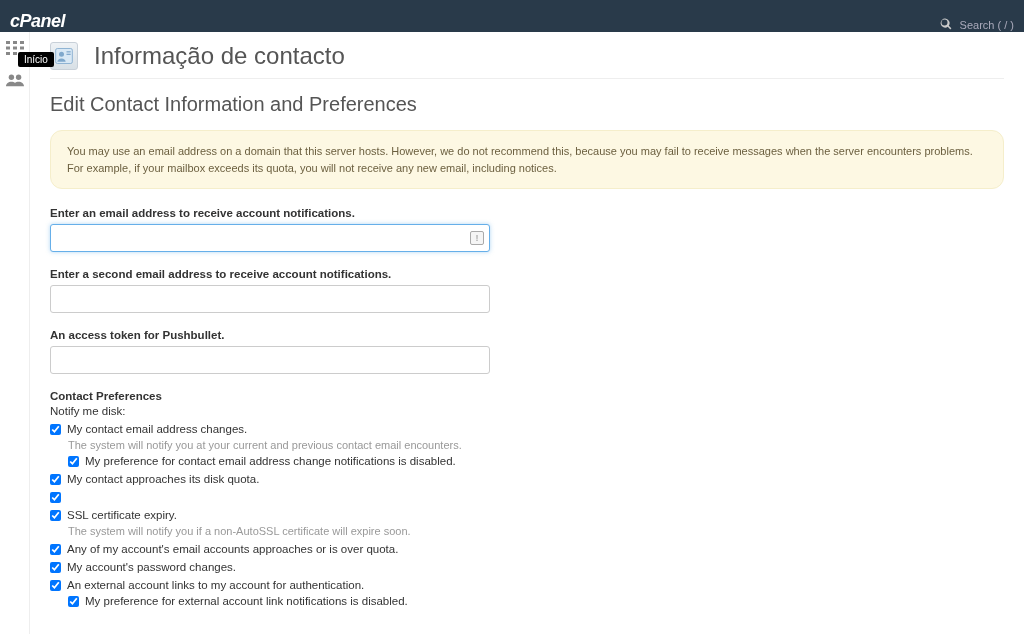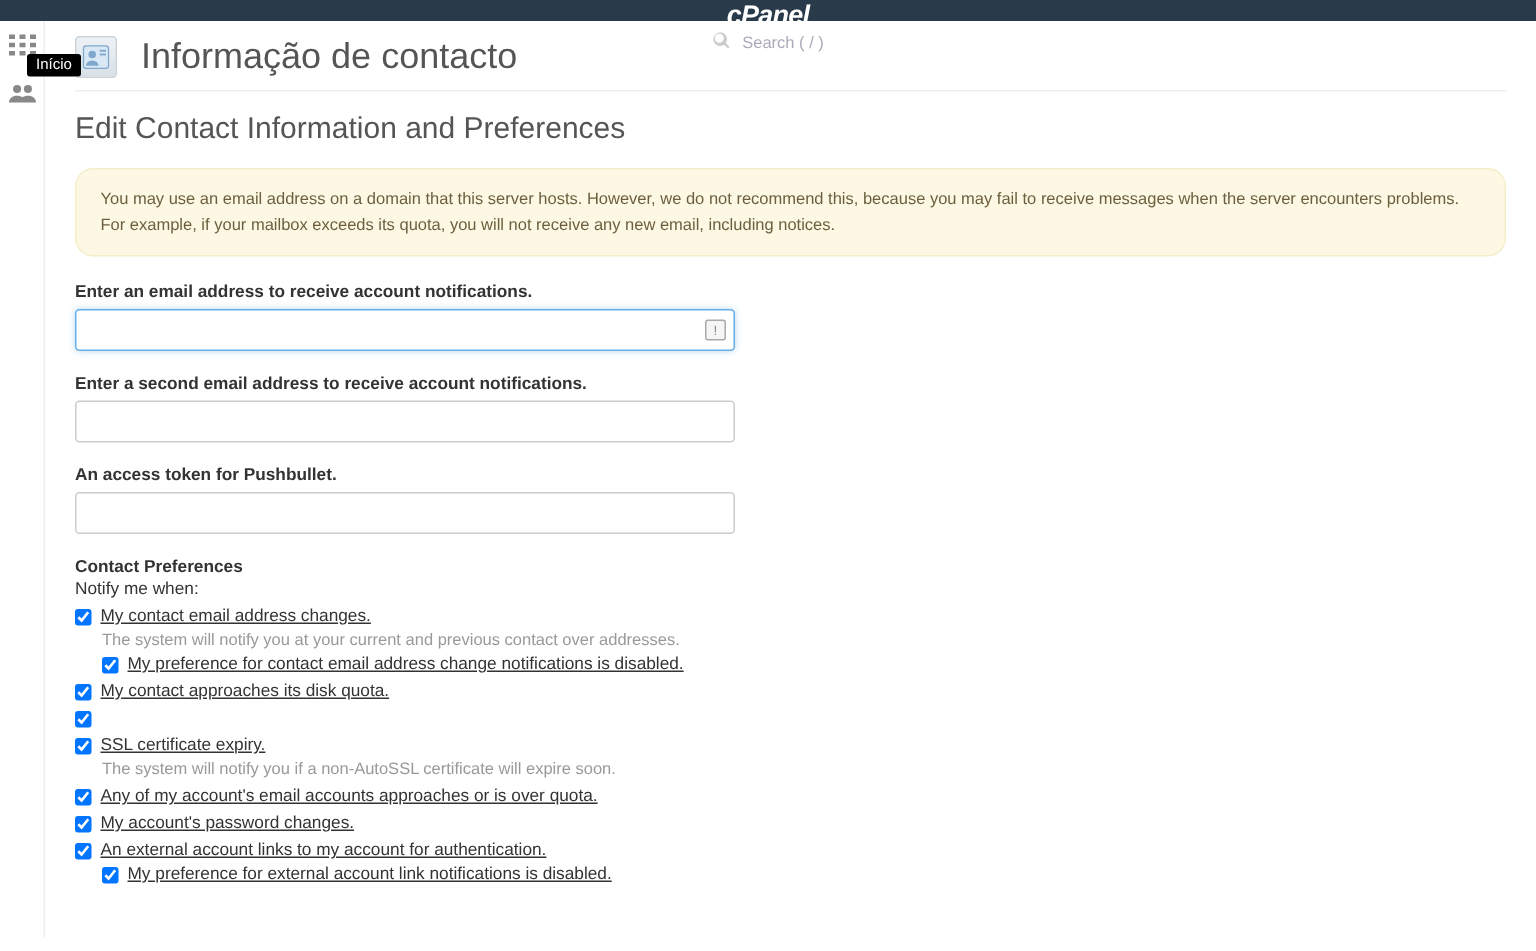--- a/index.html
+++ b/index.html
@@ -1,29 +1,29 @@
 <!DOCTYPE html>
 <html><head>
   <meta charset="utf-8">
   <style>
     * { box-sizing: border-box; margin: 0; padding: 0; }
     body { font-family: -apple-system, BlinkMacSystemFont, "Segoe UI", Arial, sans-serif; font-size: 12px; background: #fff; color: #333; }
     
-    .top-bar { height: 14px; background: #293a4a; color: #fff; display: flex; align-items: center; padding: 0 10px; flex-direction: column; }
+    .top-bar { height: 32px; background: #293a4a; color: #fff; display: flex; align-items: flex-end; padding: 0 10px; }
     .logo { font-style: italic; font-weight: bold; font-size: 18px; letter-spacing: -0.5px; }
     .logo-text { font-family: Arial, sans-serif; }
     .top-spacer { flex: 1; }
     .search-area { display: flex; align-items: center; color: #aab; gap: 8px; font-size: 11px; }
     .search-icon svg { width: 12px; height: 12px; fill: #ccc; }
     
     .main-wrap { display: flex; min-height: calc(100vh - 30px); }
     .left-rail { width: 30px; background: #fff; border-right: 1px solid #eee; padding-top: 8px; display: flex; flex-direction: column; align-items: center; gap: 18px; }
     .rail-icon { width: 18px; height: 14px; position: relative; cursor: pointer; }
     .rail-icon svg { width: 18px; height: 16px; fill: #888; }
-    .tooltip { position: absolute; left: 18px; top: 36px; background: #000; color: #fff; font-size: 10px; padding: 2px 6px; border-radius: 2px; white-space: nowrap; z-index: 10; }
+    .tooltip { position: absolute; left: 18px; top: 52px; background: #000; color: #fff; font-size: 10px; padding: 2px 6px; border-radius: 2px; white-space: nowrap; z-index: 10; }
     
     .content { flex: 1; padding: 10px 20px 30px 20px; }
     .page-head { display: flex; align-items: center; gap: 16px; margin-bottom: 8px; }
     .page-icon { width: 28px; height: 28px; background: linear-gradient(#eef2f5, #d8e0e6); border: 1px solid #c8d0d8; border-radius: 3px; display: flex; align-items: center; justify-content: center; }
     .page-icon svg { width: 20px; height: 20px; }
     .page-title { font-size: 24px; color: #555; font-weight: 300; }
     
     .divider { border: none; border-top: 1px solid #eee; margin: 8px 0 14px; }
     
     .section-title { font-size: 20px; color: #555; font-weight: 400; margin-bottom: 14px; }
@@ -33,21 +33,21 @@
     .field-group { margin-bottom: 16px; }
     .field-label { font-weight: bold; font-size: 11.5px; color: #333; display: block; margin-bottom: 5px; }
     .text-input { width: 440px; height: 28px; border: 1px solid #ccc; border-radius: 3px; padding: 0 28px 0 8px; font-size: 12px; position: relative; }
     .text-input.focused { border-color: #66afe9; box-shadow: 0 0 4px rgba(102,175,233,.5); outline: none; }
     .input-wrap { position: relative; width: 440px; }
     .input-badge { position: absolute; right: 6px; top: 50%; transform: translateY(-50%); width: 14px; height: 14px; border: 1px solid #aaa; border-radius: 2px; font-size: 9px; display: flex; align-items: center; justify-content: center; color: #888; background: #f5f5f5; }
     
     .prefs-head { font-weight: bold; font-size: 11.5px; margin-bottom: 3px; }
     .notify-line { font-size: 11.5px; margin-bottom: 6px; }
     
-    .checkbox-row { display: flex; align-items: flex-start; gap: 6px; margin-bottom: 4px; font-size: 11.5px; text-decoration: underline; }
+    .checkbox-row { display: flex; align-items: flex-start; gap: 6px; margin-bottom: 4px; font-size: 11.5px; }
     .checkbox-row input[type=checkbox] { margin-top: 1px; width: 11px; height: 11px; }
     .sub-text { color: #999; font-size: 11px; margin: 2px 0 4px 18px; }
     .sub-row { margin-left: 18px; }
     .block { margin-bottom: 6px; }
   </style>
 </head>
 <body>
 
 <div class="top-bar">
   <div class="logo">
@@ -121,28 +121,28 @@
       <label class="field-label">Enter a second email address to receive account notifications.</label>
       <input type="text" class="text-input" value="" style="">
     </div>
 
     <div class="field-group">
       <label class="field-label">An access token for Pushbullet.</label>
       <input type="text" class="text-input" value="" style="">
     </div>
 
     <div class="prefs-head">Contact Preferences</div>
-    <div class="notify-line">Notify me when:</div>
+    <div class="notify-line">Notify me disk:</div>
 
     <div class="block">
       <div class="checkbox-row">
         <input type="checkbox" checked="" style="">
         <span>My contact email address changes.</span>
       </div>
-      <div class="sub-text">The system will notify you at your current and previous contact over addresses.</div>
+      <div class="sub-text">The system will notify you at your current and previous contact email encounters.</div>
       <div class="checkbox-row sub-row">
         <input type="checkbox" checked="" style="">
         <span>My preference for contact email address change notifications is disabled.</span>
       </div>
     </div>
 
     <div class="block">
       <div class="checkbox-row">
         <input type="checkbox" checked="" style="">
         <span>My contact approaches its disk quota.</span>

